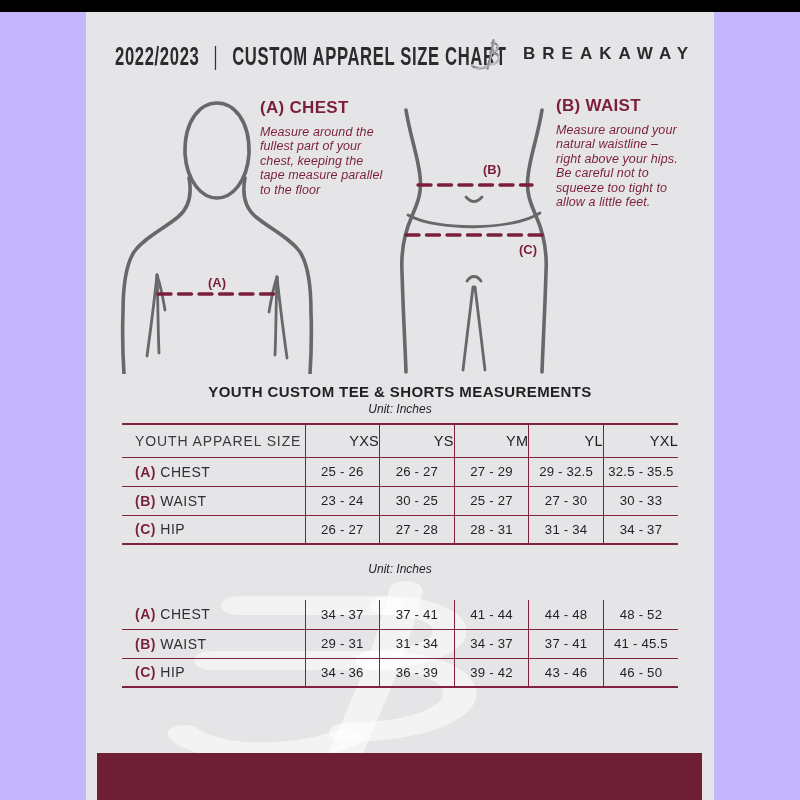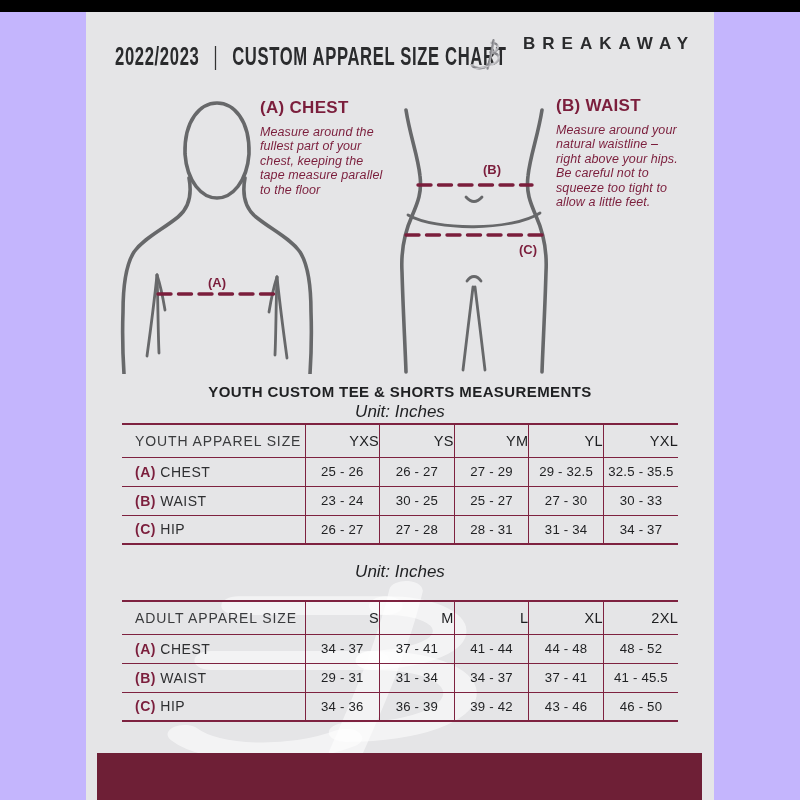--- a/index.html
+++ b/index.html
@@ -15,21 +15,21 @@
   }
 
   
   .header { position:absolute; top:22px; left:29px; right:19px; height:42px; }
   .title-row {
     position:absolute; left:0; top:7px; display:flex; align-items:center;
     white-space:nowrap; transform:scaleX(0.64); transform-origin:left center;
     font-weight:700; font-size:26px; color:#2a2b2d; letter-spacing:1px;
   }
   .title-sep { font-weight:400; font-size:24px; margin:0 22px; color:#333; transform:scaleY(1.05); }
-  .brand { position:absolute; right:0; top:0; display:flex; gap:13px; }
+  .brand { position:absolute; right:0; top:0; display:flex; align-items:center; gap:13px; }
   .brand-name { font-weight:700; font-size:17px; letter-spacing:7px; color:#2a2b2d; }
 
   
   .fig { position:absolute; }
   .fig-torso { left:30px; top:82px; width:204px; height:280px; }
   .fig-waist { left:310px; top:84px; width:156px; height:278px; }
   .fig path, .fig line { fill:none; stroke:#67686a; stroke-linecap:round; }
   .outline { stroke-width:3.6; }
   .detail  { stroke-width:2.8; }
   .measure-line { stroke:#7b1e3c !important; stroke-width:3.4; stroke-dasharray:13 7.5; stroke-linecap:butt; }
@@ -43,21 +43,21 @@
   .m-body {
     margin-top:7px; font-size:12.5px; font-style:italic; color:#7b1e3c;
     line-height:1.15; white-space:pre-line; letter-spacing:0.1px;
   }
 
   
   .sec-head { position:absolute; left:0; width:100%; text-align:center; }
   .sec-head-youth { top:371px; }
   .sec-head-adult { top:548px; }
   .sec-title { font-size:15px; font-weight:700; color:#1f2022; letter-spacing:0.4px; }
-  .sec-unit  { font-size:17px; font-style:italic; color:#1f2022; margin-top:2px; }
+  .sec-unit  { font-size:12px; font-style:italic; color:#1f2022; margin-top:2px; }
 
   table.tbl { position:absolute; left:36px; width:556px; border-collapse:collapse; table-layout:fixed; }
   .tbl-youth { top:411px; }
   .tbl-adult { top:588px; }
   .tbl td { border-left:1.3px solid #7e2240; vertical-align:middle; }
   .tbl td:first-child { border-left:none; }
   .tbl tr.head td { border-top:2.2px solid #7e2240; border-bottom:1.9px solid #7e2240; height:33px; }
   .tbl tr.data td { border-bottom:1.5px solid #7e2240; height:29px; }
   .tbl tr.data:last-child td { border-bottom:2.2px solid #7e2240; }
   .label-head { font-size:14px; color:#3a3b3d; letter-spacing:0.9px; padding-left:13px; }
@@ -221,28 +221,20 @@
     <table class="tbl tbl-adult">
       <colgroup>
           <col style="width:183px">
           <col style="width:74.6px">
           <col style="width:74.6px">
           <col style="width:74.6px">
           <col style="width:74.6px">
           <col style="width:74.6px">
         </colgroup>
       <tbody>
-      <tr class="head">
-        <td class="label-head">ADULT APPAREL SIZE</td>
-        <td class="size-head">S</td>
-        <td class="size-head">M</td>
-        <td class="size-head">L</td>
-        <td class="size-head">XL</td>
-        <td class="size-head">2XL</td>
-      </tr>
       <tr class="data">
         <td class="row-label"><span class="marker">(A)</span> <span>CHEST</span></td>
         <td class="val">34 - 37</td>
         <td class="val">37 - 41</td>
         <td class="val">41 - 44</td>
         <td class="val">44 - 48</td>
         <td class="val">48 - 52</td>
       </tr>
       <tr class="data">
         <td class="row-label"><span class="marker">(B)</span> <span>WAIST</span></td>

